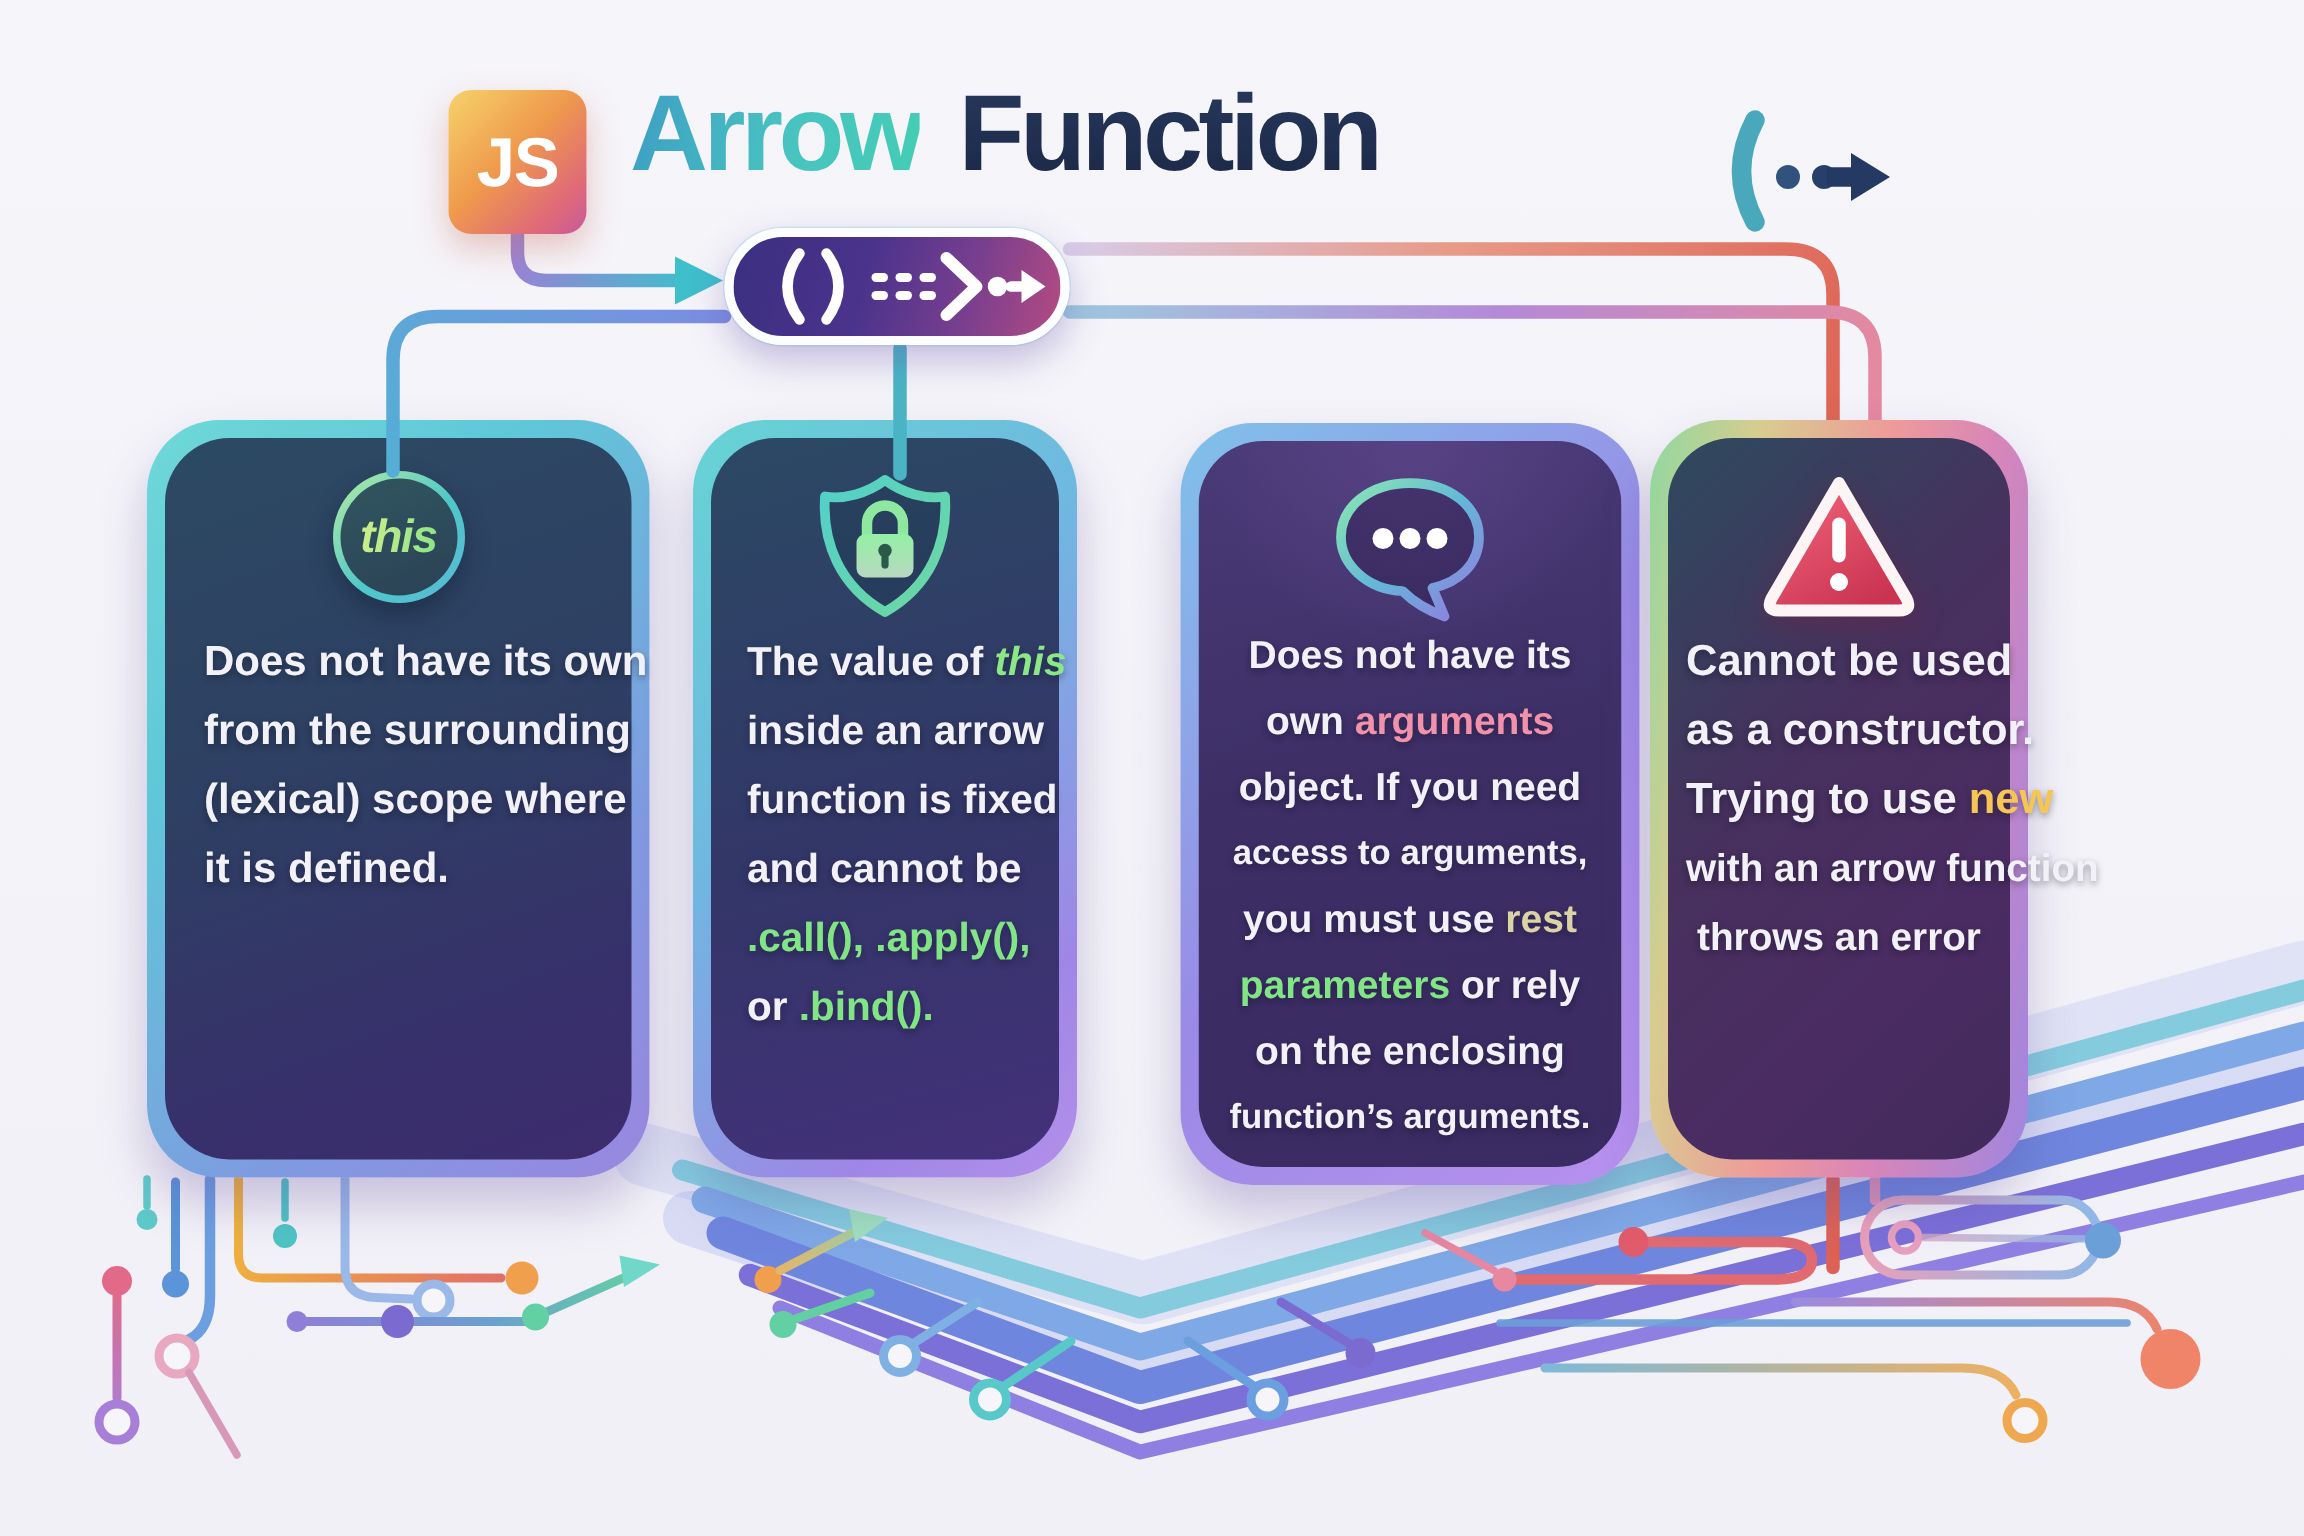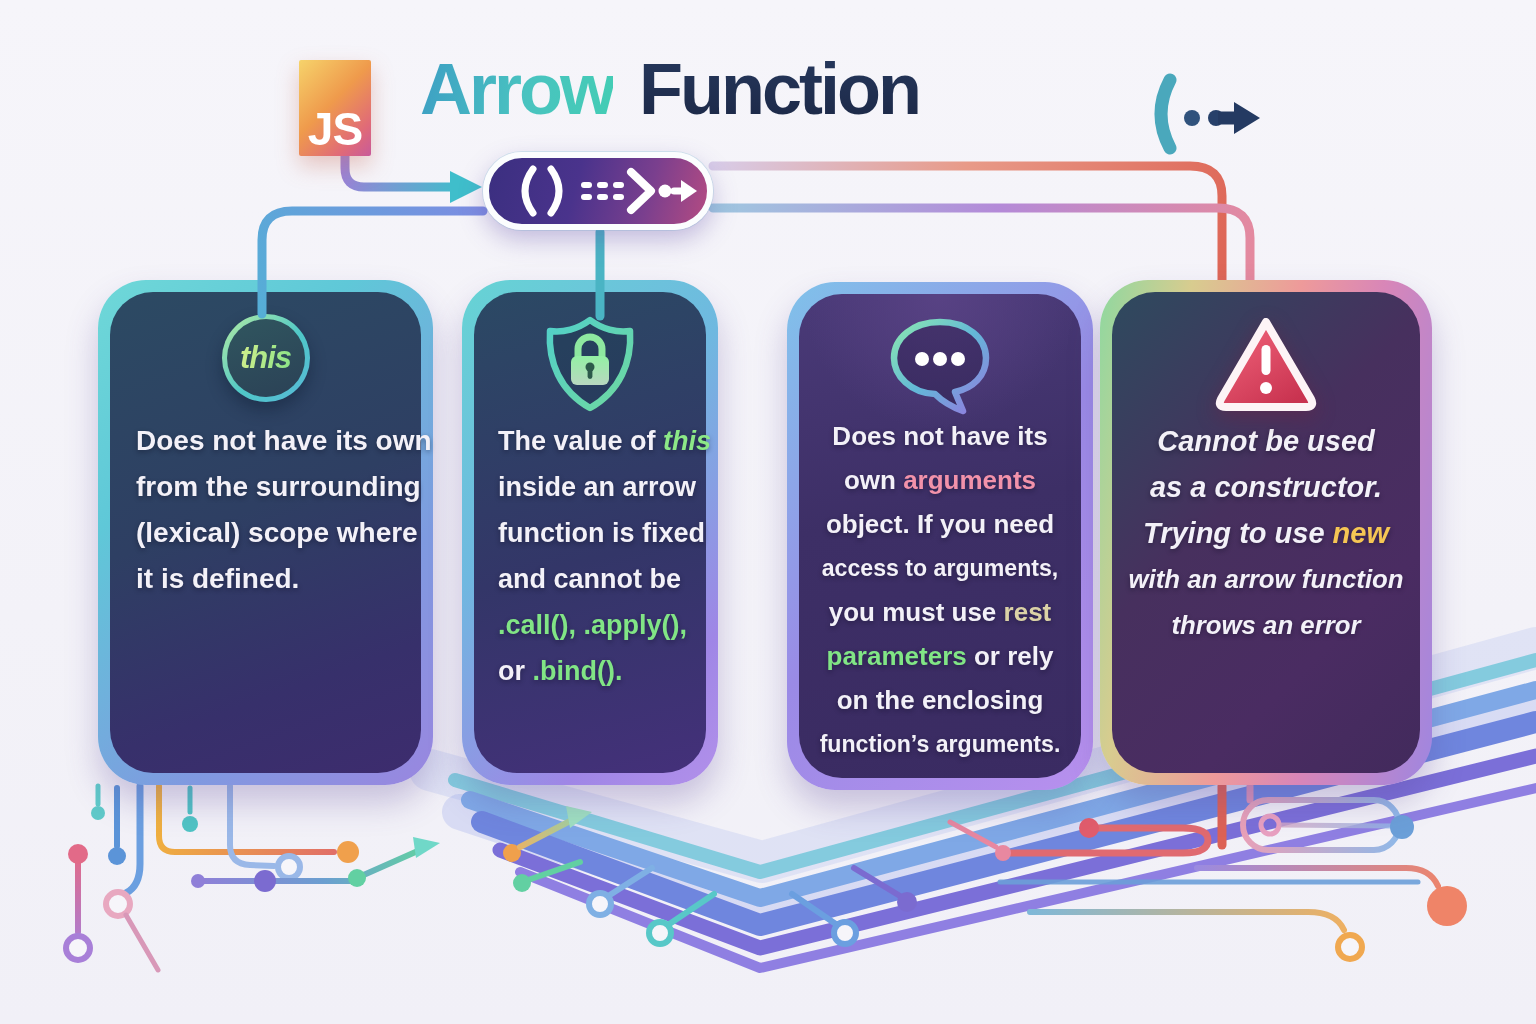--- a/index.html
+++ b/index.html
@@ -8,22 +8,22 @@
     background:linear-gradient(180deg,#f6f5fa 0%,#f3f2f8 60%,#f1f0f7 100%);
     font-family:"Liberation Sans","DejaVu Sans",sans-serif;
   }
   svg.layer{position:absolute;left:0;top:0;pointer-events:none;}
   #decor-svg{z-index:0;}
   #connectors-below{z-index:1;}
   #connectors-above{z-index:5;}
 
   
   .js-logo{
-    position:absolute;left:299px;top:60px;width:72px;height:96px;z-index:6;
-    border-radius:2px;display:flex;align-items:flex-end;justify-content:center;
+    position:absolute;left:299px;top:60px;width:92px;height:96px;z-index:6;
+    border-radius:15px;display:flex;align-items:center;justify-content:center;
     background:linear-gradient(135deg,#f6d36b 0%,#ef9a4c 45%,#e06a78 80%,#c85a9a 100%);
     box-shadow:0 10px 22px rgba(200,110,90,.35);
   }
   .js-logo span{color:#fff;font-size:46px;font-weight:800;letter-spacing:-1px;}
   .title{
     position:absolute;left:420px;top:34px;z-index:3;white-space:nowrap;
     font-size:72px;font-weight:800;letter-spacing:-3px;line-height:110px;
   }
   .title .accent{
     background:linear-gradient(100deg,#3d9ec4 0%,#49c3c0 55%,#43cdb4 100%);
@@ -52,22 +52,22 @@
   .card1{left:98px;top:280px;width:335px;height:505px;
     background:linear-gradient(135deg,#6fd8d8 0%,#5fc8d8 30%,#7f9ae0 70%,#9a86e0 100%);}
   .card1 .card-inner{background:linear-gradient(160deg,#2c4a63 0%,#2e3f63 45%,#37306b 78%,#3d2c6e 100%);}
   .card2{left:462px;top:280px;width:256px;height:505px;
     background:linear-gradient(135deg,#66d4d4 0%,#6fb8e0 40%,#9f86e6 80%,#b290ea 100%);}
   .card2 .card-inner{background:linear-gradient(165deg,#2b4964 0%,#333668 55%,#44307a 100%);}
   .card3{left:787px;top:282px;width:306px;height:508px;
     background:linear-gradient(135deg,#7fc2ea 0%,#9a8ae6 50%,#b890ee 100%);}
   .card3 .card-inner{background:radial-gradient(ellipse 70% 40% at 50% 0%,#584284 0%,rgba(88,66,132,0) 70%),
     linear-gradient(170deg,#4a3a78 0%,#3d2f66 45%,#3a2b62 100%);}
-  .card4{left:1100px;top:280px;width:332px;height:505px;
-    background:linear-gradient(100deg,#8fd8a0 0%,#d8cc8f 22%,#ee9a9a 48%,#d886b8 68%,#9f86e0 100%);font-style:italic;}
+  .card4{left:1100px;top:280px;width:252px;height:505px;
+    background:linear-gradient(100deg,#8fd8a0 0%,#d8cc8f 22%,#ee9a9a 48%,#d886b8 68%,#9f86e0 100%);}
   .card4 .card-inner{background:linear-gradient(135deg,#2e4a5e 0%,#47305e 42%,#4a2c62 72%,#422a5c 100%);}
 
   .icon-wrap{height:118px;display:flex;justify-content:center;align-items:flex-start;
              padding-top:22px;box-sizing:border-box;position:relative;z-index:10;}
   .this-ring{width:88px;height:88px;border-radius:50%;padding:5px;box-sizing:border-box;
     background:linear-gradient(135deg,#b8eda0 0%,#4fc8c8 55%,#58b8d8 100%);
     box-shadow:0 8px 16px rgba(10,20,40,.35);}
   .this-face{width:100%;height:100%;border-radius:50%;display:flex;align-items:center;justify-content:center;
     background:linear-gradient(160deg,#30565f 0%,#2b4156 100%);}
   .this-txt{font-size:31px;font-weight:800;font-style:italic;letter-spacing:-1px;

